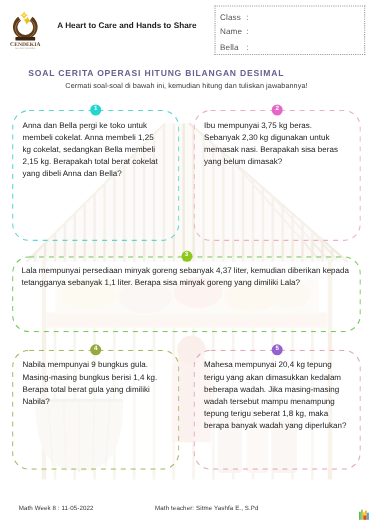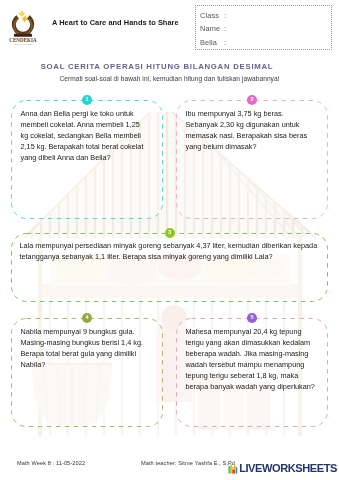--- a/index.html
+++ b/index.html
@@ -7,21 +7,21 @@
   .page{position:absolute;left:0;top:0;width:339px;height:480px;background:#fff;}
   .bgwrap{position:absolute;left:0;top:86px;width:339px;height:364px;overflow:hidden;opacity:0.55;}
   .hdr-left{position:absolute;left:9px;top:9px;display:flex;align-items:flex-start;}
   .logo{width:28px;height:37px;flex:0 0 auto;}
   .hdr-txt{margin-left:15px;margin-top:9px;}
   .hdr-t1{font-size:7.4px;font-weight:bold;color:#1a1a1a;letter-spacing:0.05px;white-space:nowrap;}
   .hdr-t2{font-size:7.4px;font-weight:bold;color:#1a1a1a;margin-top:7px;white-space:nowrap;}
   .hdr-right{position:absolute;left:195px;top:5px;width:137px;height:45px;border:1px dotted #9a9a9a;box-sizing:border-box;padding:5px 0 0 4px;}
   .fld{font-size:7.4px;color:#555;margin-bottom:4.3px;letter-spacing:0.1px;}
   .fld i{font-style:normal;display:inline-block;width:24px;}
-  .title{position:absolute;left:0;top:62px;width:284px;text-align:center;font-size:7.8px;font-weight:bold;color:#6b5f8f;letter-spacing:0.72px;padding-left:15px;}
+  .title{position:absolute;left:0;top:62px;width:284px;text-align:center;font-size:7.8px;font-weight:bold;color:#6b5f8f;letter-spacing:0.72px;}
   .subtitle{position:absolute;left:0;top:75px;width:339px;text-align:center;font-size:6.6px;color:#3a3a3a;letter-spacing:0.06px;}
   .qbox{position:absolute;box-sizing:border-box;}
   .qframe{position:absolute;left:0;top:0;}
   .qtext{font-size:7.3px;line-height:11.05px;color:#202020;position:absolute;}
   .badge{position:absolute;top:-5px;left:50%;margin-left:-5px;width:10px;height:10px;border-radius:50%;color:#fff;font-size:5.6px;font-weight:bold;display:flex;align-items:center;justify-content:center;line-height:1;}
   .footer{position:absolute;left:0;top:458px;width:339px;height:20px;}
   .f1{position:absolute;left:17px;top:2px;font-size:5.6px;color:#333;letter-spacing:0.1px;}
   .f2{position:absolute;left:141px;top:2px;font-size:5.6px;color:#333;letter-spacing:0.1px;}
   .lw{position:absolute;right:2px;top:4px;display:flex;align-items:flex-end;}
   .lwicon{width:11px;height:11px;margin-right:0px;margin-bottom:0px;}
@@ -167,16 +167,15 @@
     <div class="lw">
       <svg class="lwicon" viewBox="0 0 24 24">
         <rect x="1" y="7" width="3.2" height="16" fill="#4caf50"></rect>
         <rect x="5" y="3" width="3.2" height="20" fill="#8bc34a"></rect>
         <rect x="9" y="8" width="3.2" height="15" fill="#ffc107"></rect>
         <rect x="13" y="5" width="3.2" height="18" fill="#ff9800"></rect>
         <rect x="17" y="9" width="3.2" height="14" fill="#2196f3"></rect>
         <rect x="9.5" y="14" width="6" height="9" rx="1" fill="#e64a19"></rect>
         <circle cx="12.5" cy="12" r="2.4" fill="#ffd54f"></circle>
       </svg>
-      <span class="lwtxt">LIVEWORKSHEETS</span>
     </div>
   </div>
 </div>
 
 </body></html>

